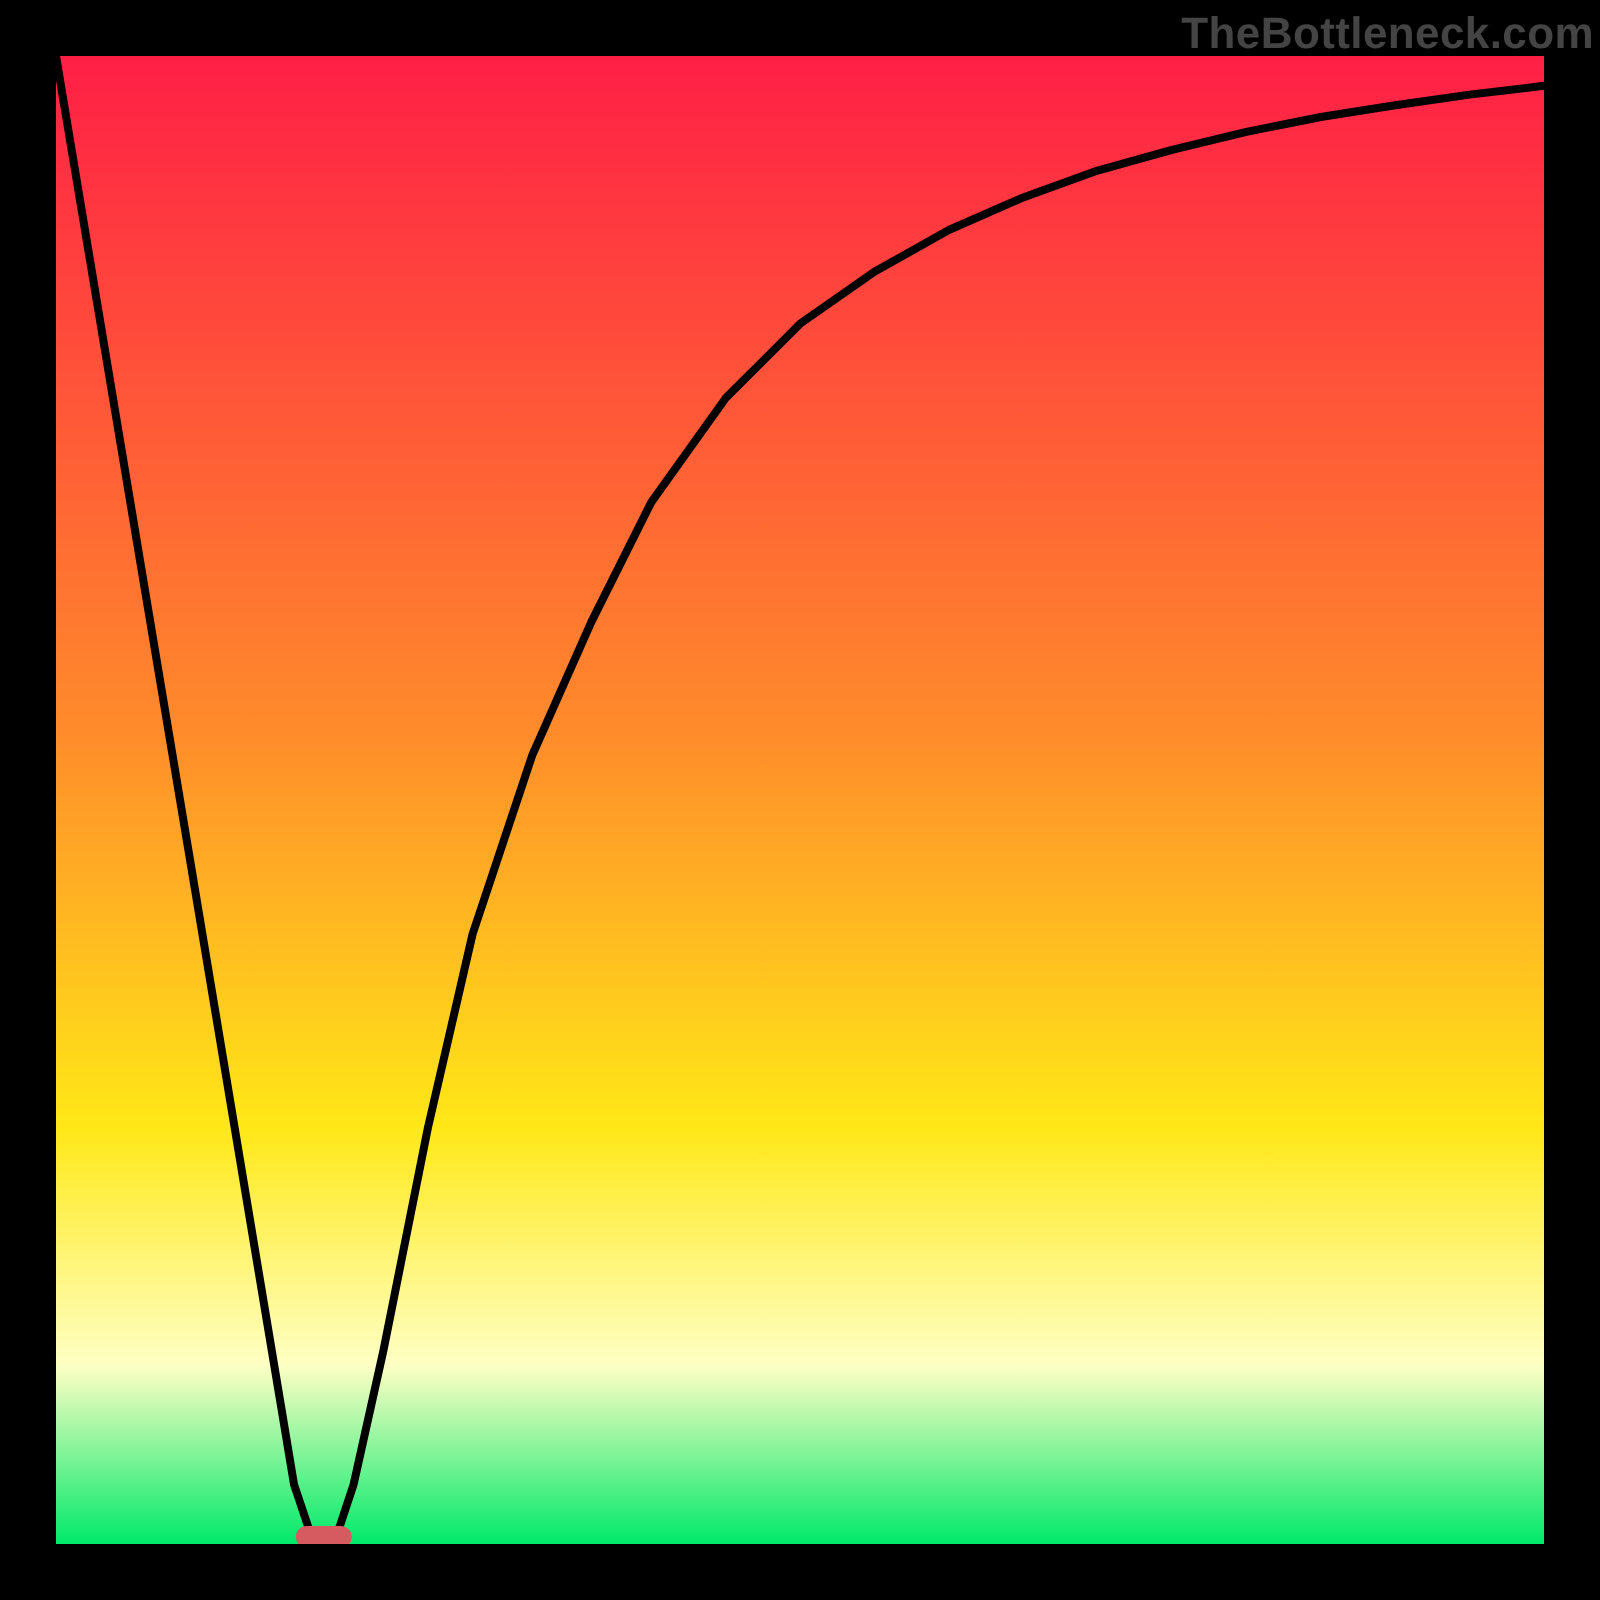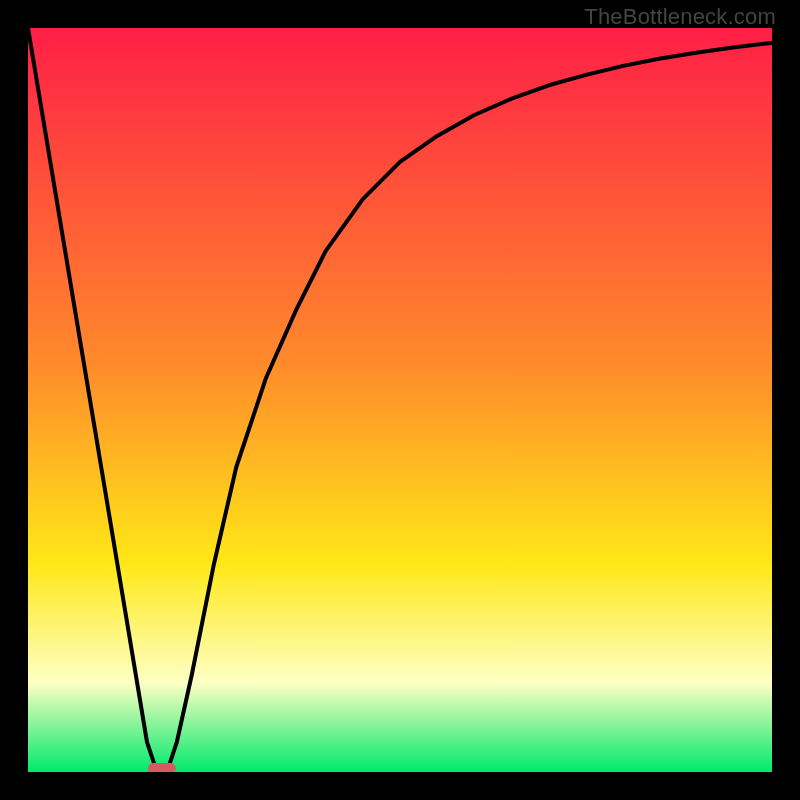--- a/index.html
+++ b/index.html
@@ -26,23 +26,23 @@
     overflow: hidden;
   }
   .plot-area svg {
     display: block;
     width: 100%;
     height: 100%;
   }
   .watermark {
     position: absolute;
     top: 4px;
-    right: 24px;
+    right: 3px;
     font-size: 22px;
-    font-weight: 400;
+    font-weight: 700;
     color: #444;
     letter-spacing: 0.2px;
     user-select: none;
   }
 </style>
 </head>
 <body>
 
 <div class="frame">
   <div class="plot-area">

